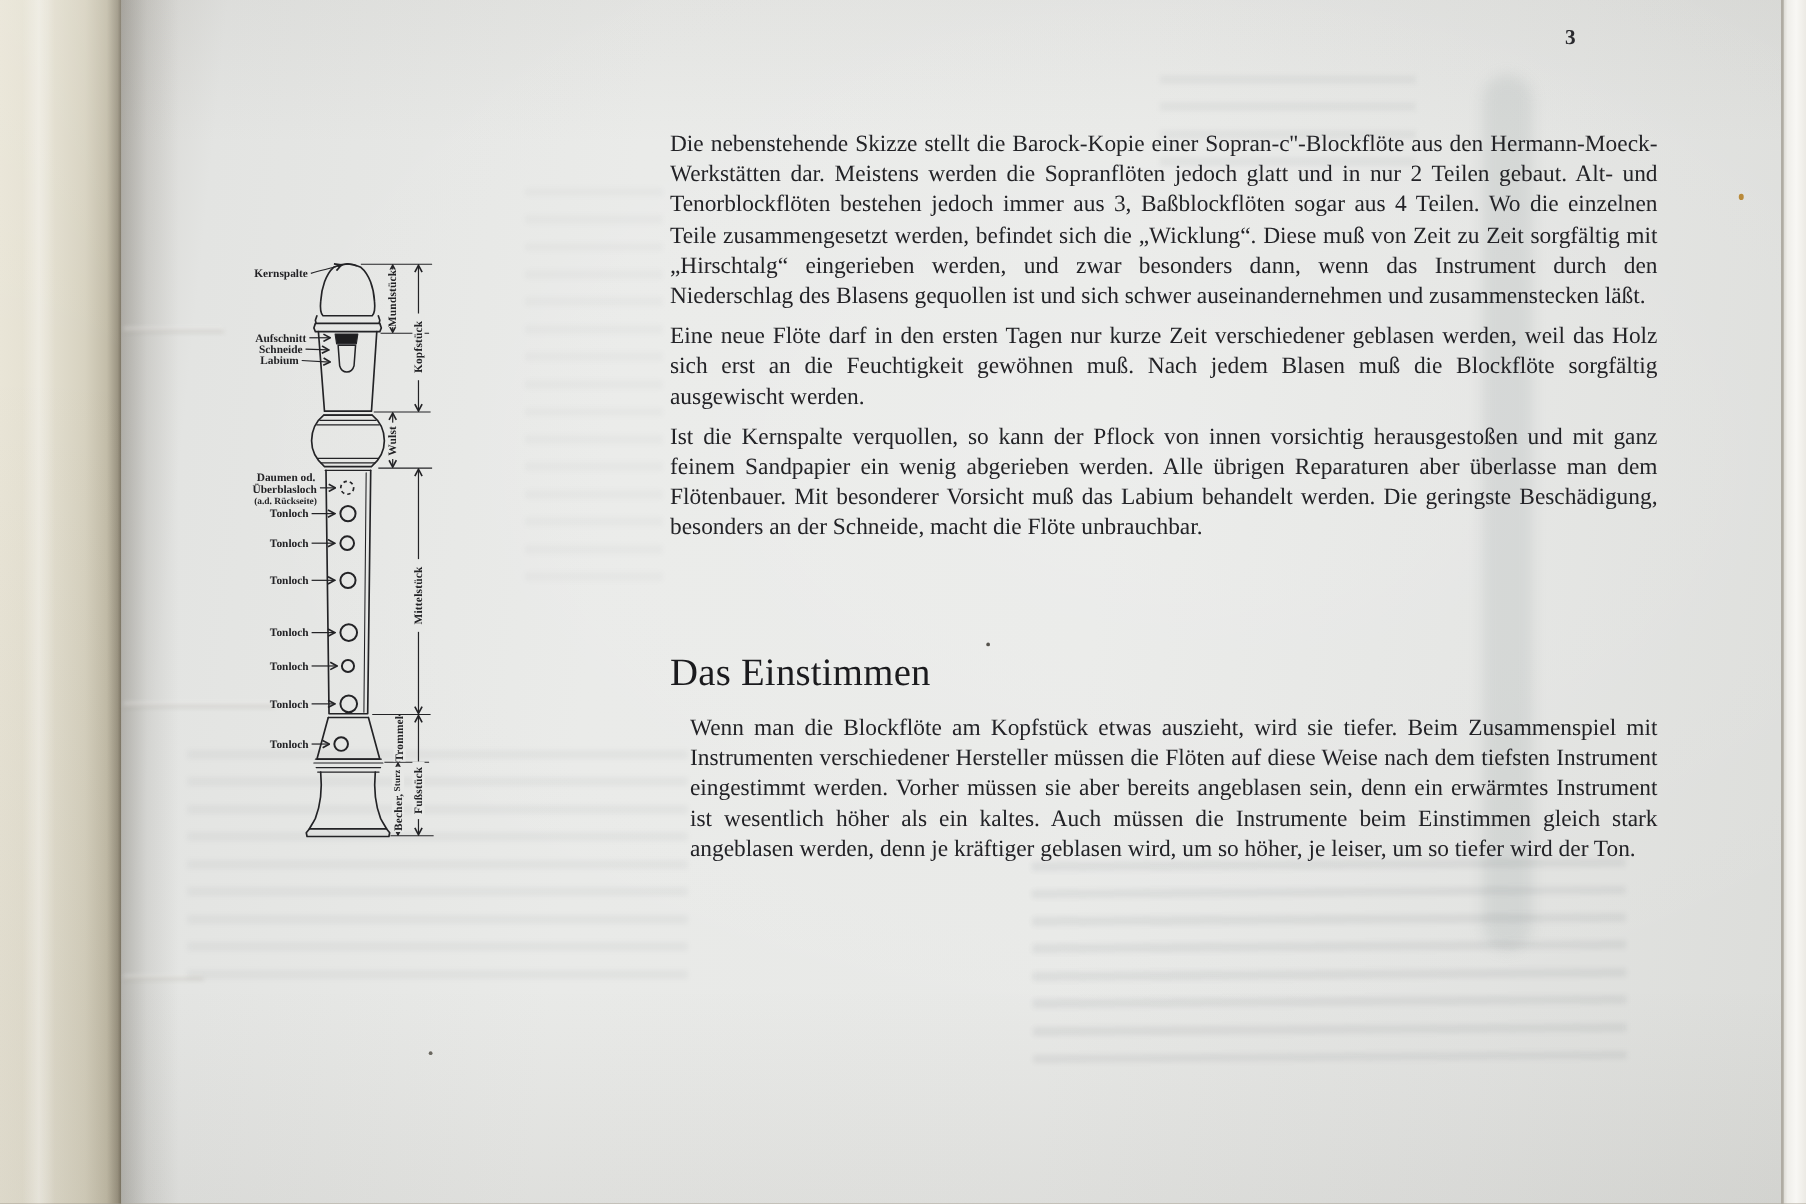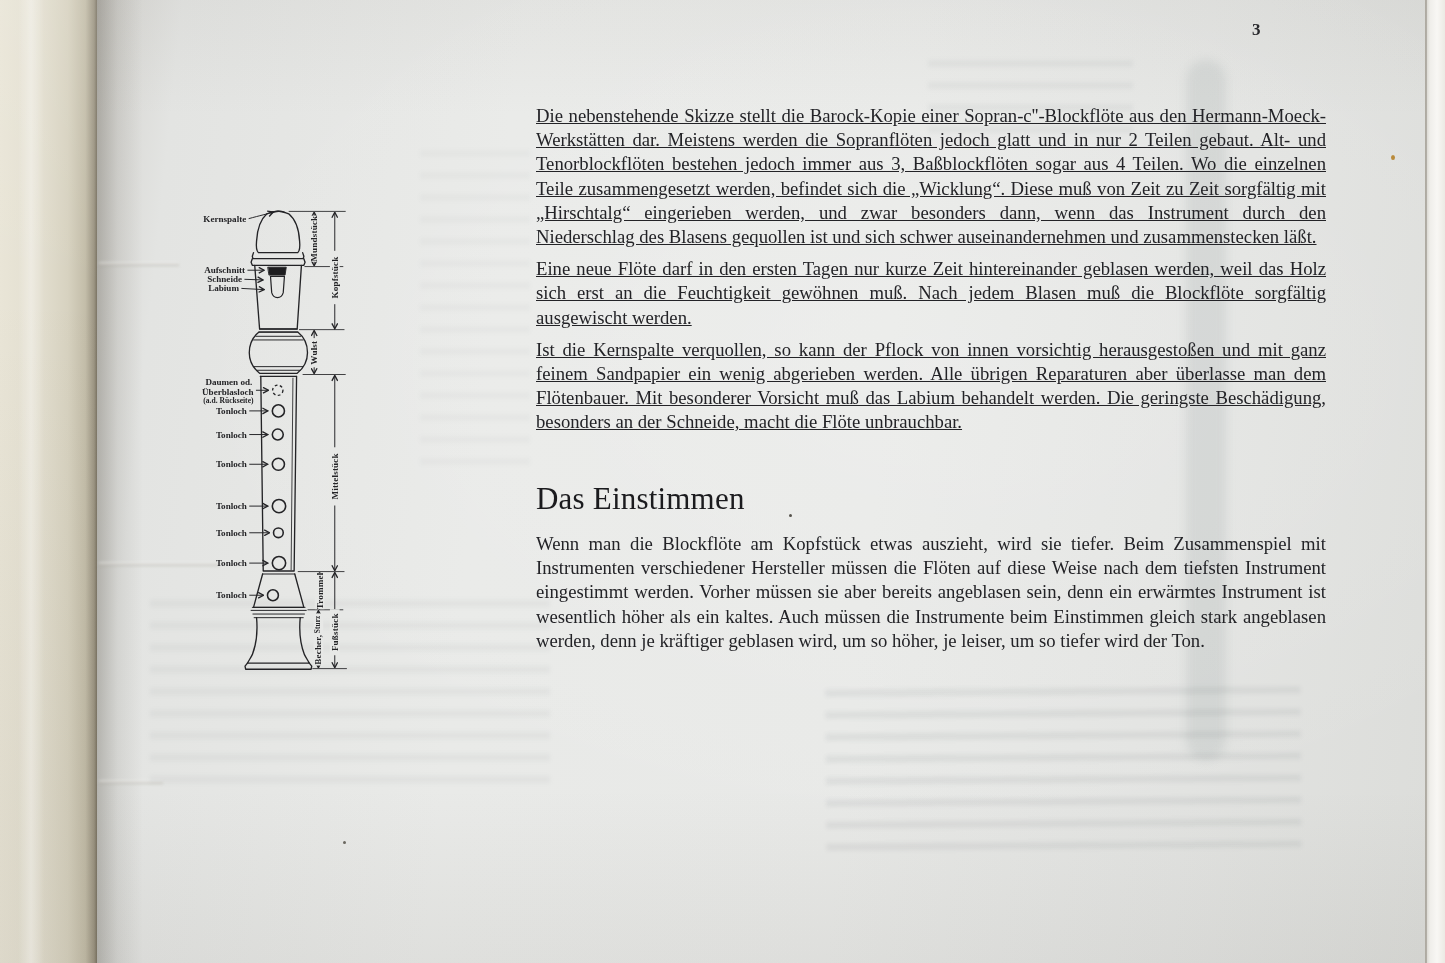--- a/index.html
+++ b/index.html
@@ -32,24 +32,24 @@
 
   
   .ghost-lines{position:absolute;transform:scaleX(-1);filter:blur(2.2px);
     background:repeating-linear-gradient(180deg, rgba(108,114,120,.13) 0px, rgba(108,114,120,.13) 7px, rgba(0,0,0,0) 7px, rgba(0,0,0,0) 22px);}
   .ghost-flute{position:absolute;border-radius:20px;background:rgba(150,158,162,.20);filter:blur(5px);}
   .speck{position:absolute;border-radius:50%;}
 
   
   .textcol{position:absolute;left:439px;top:104px;width:790px;color:#232327;}
   .textcol h1{font-size:31px;font-weight:500;letter-spacing:.2px;margin:0 0 17px 0;color:#1b1b1e;}
-  .textcol p{font-size:18.7px;line-height:24.2px;text-align:justify;margin:0 0 8px 0;text-decoration:underline;}
-  .block2{position:absolute;left:439px;top:481px;width:790px;color:#232327;}
+  .textcol p{font-size:18.7px;line-height:24.2px;text-align:justify;margin:0 0 8px 0;}
+  .block2{position:absolute;left:439px;top:520px;width:790px;color:#232327;}
   .block2 h1{font-size:31px;font-weight:500;letter-spacing:.2px;margin:0 0 15px 0;color:#1b1b1e;}
-  .block2 p{font-size:18.7px;line-height:24.2px;text-align:justify;margin:0 0 8px 0;}
+  .block2 p{font-size:18.7px;line-height:24.2px;text-align:justify;margin:0 0 8px 16px;}
 
   .page-number{position:absolute;left:1155px;top:20px;font-size:17px;font-weight:700;color:#2a2a2e;}
 
   .copyright{position:absolute;left:600px;top:795px;width:595px;text-align:right;
     font-style:italic;font-size:15.5px;line-height:20.5px;color:#26262a;}
 
   
   .diagram{position:absolute;left:88px;top:40px;}
   .diagram text{font-family:"Liberation Serif",serif;font-weight:700;fill:#232326;}
   .lbl{font-size:15px;}
@@ -201,21 +201,21 @@
           <text class="dim-lbl" transform="rotate(-90 407 689)" x="407" y="689" text-anchor="middle" dominant-baseline="central">Trommel</text>
           <text class="dim-lbl-small" transform="rotate(-90 405 744)" x="405" y="744" text-anchor="middle" dominant-baseline="central">Sturz</text>
           <text class="dim-lbl" transform="rotate(-90 405 786)" x="405" y="786" text-anchor="middle" dominant-baseline="central">Becher,</text>
           <text class="dim-lbl" transform="rotate(-90 432 757)" x="432" y="757" text-anchor="middle" dominant-baseline="central">Fußstück</text>
         </g>
       </g>
     </svg>
 
     <div class="textcol">
       <p>Die nebenstehende Skizze stellt die Barock-Kopie einer Sopran-c''-Blockflöte aus den Hermann-Moeck-Werkstätten dar. Meistens werden die Sopranflöten jedoch glatt und in nur 2 Teilen gebaut. Alt- und Tenorblockflöten bestehen jedoch immer aus 3, Baßblockflöten sogar aus 4 Teilen. Wo die einzelnen Teile zusammengesetzt werden, befindet sich die „Wicklung“. Diese muß von Zeit zu Zeit sorgfältig mit „Hirschtalg“ eingerieben werden, und zwar besonders dann, wenn das Instrument durch den Niederschlag des Blasens gequollen ist und sich schwer auseinandernehmen und zusammenstecken läßt.</p>
-      <p>Eine neue Flöte darf in den ersten Tagen nur kurze Zeit hintereinander geblasen werden, weil das Holz sich erst an die Feuchtigkeit gewöhnen muß. Nach jedem Blasen muß die Blockflöte sorgfältig ausgewischt werden.</p>
+      <p>Eine neue Flöte darf in den ersten Tagen nur kurze Zeit verschiedener geblasen werden, weil das Holz sich erst an die Feuchtigkeit gewöhnen muß. Nach jedem Blasen muß die Blockflöte sorgfältig ausgewischt werden.</p>
       <p>Ist die Kernspalte verquollen, so kann der Pflock von innen vorsichtig herausgestoßen und mit ganz feinem Sandpapier ein wenig abgerieben werden. Alle übrigen Reparaturen aber überlasse man dem Flötenbauer. Mit besonderer Vorsicht muß das Labium behandelt werden. Die geringste Beschädigung, besonders an der Schneide, macht die Flöte unbrauchbar.</p>
     </div>
 
     <div class="block2">
       <h1>Das Einstimmen</h1>
       <p>Wenn man die Blockflöte am Kopfstück etwas auszieht, wird sie tiefer. Beim Zusammenspiel mit Instrumenten verschiedener Hersteller müssen die Flöten auf diese Weise nach dem tiefsten Instrument eingestimmt werden. Vorher müssen sie aber bereits angeblasen sein, denn ein erwärmtes Instrument ist wesentlich höher als ein kaltes. Auch müssen die Instrumente beim Einstimmen gleich stark angeblasen werden, denn je kräftiger geblasen wird, um so höher, je leiser, um so tiefer wird der Ton.</p>
     </div>
 
   </div>
 

